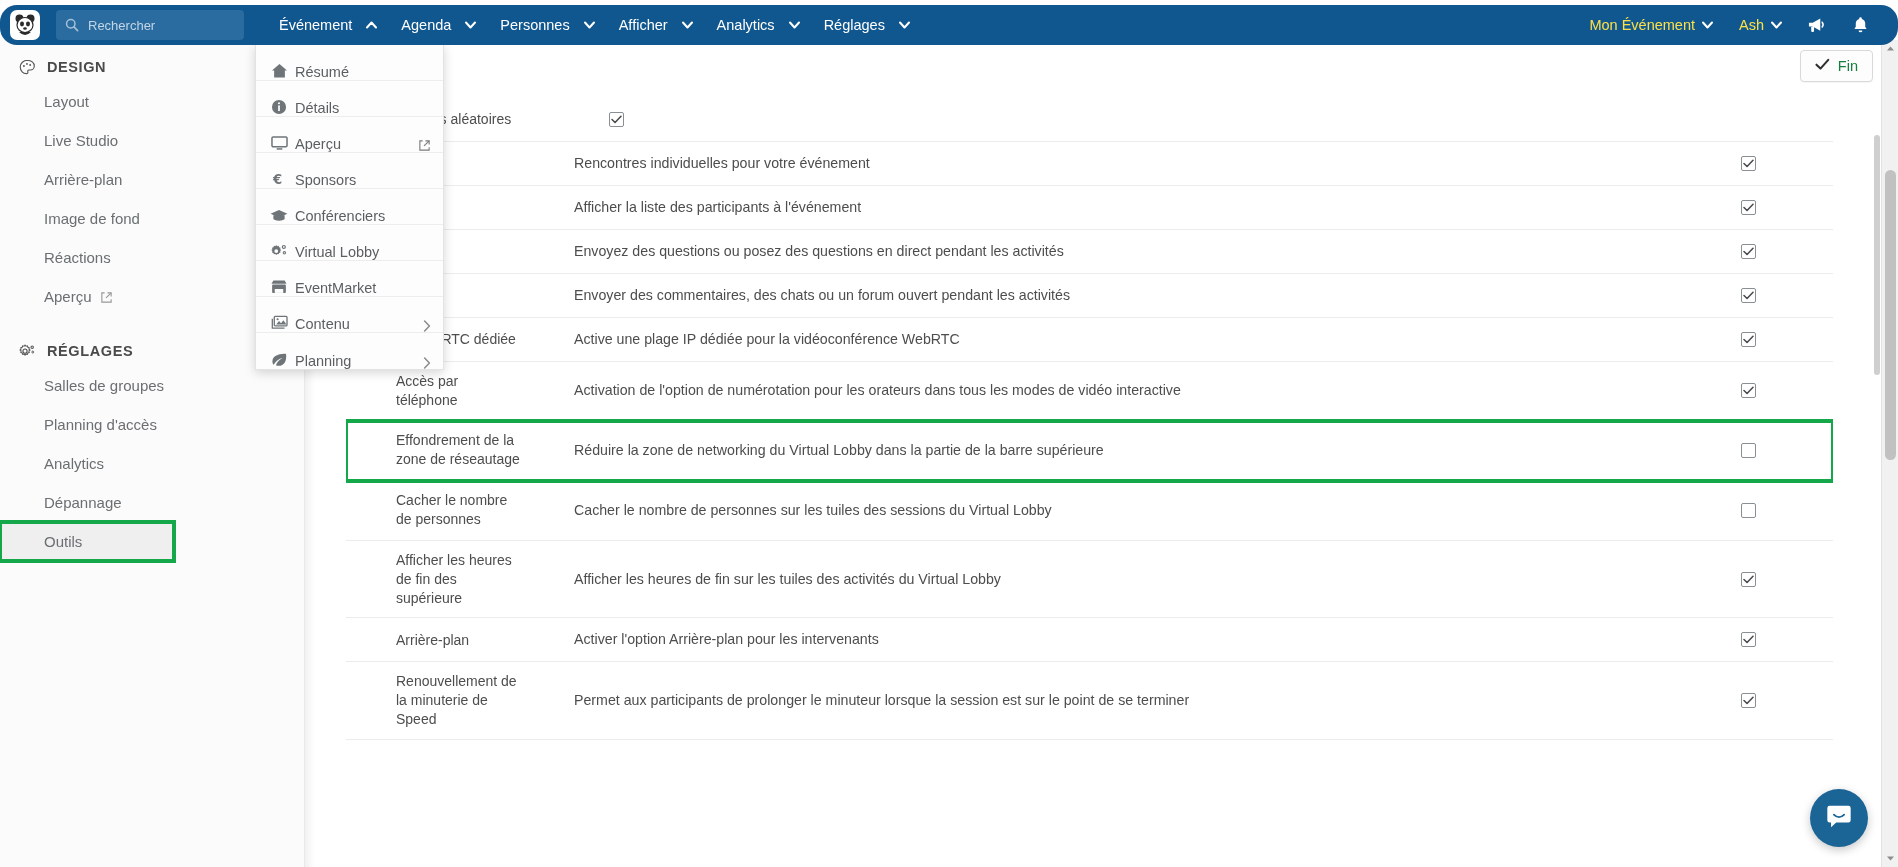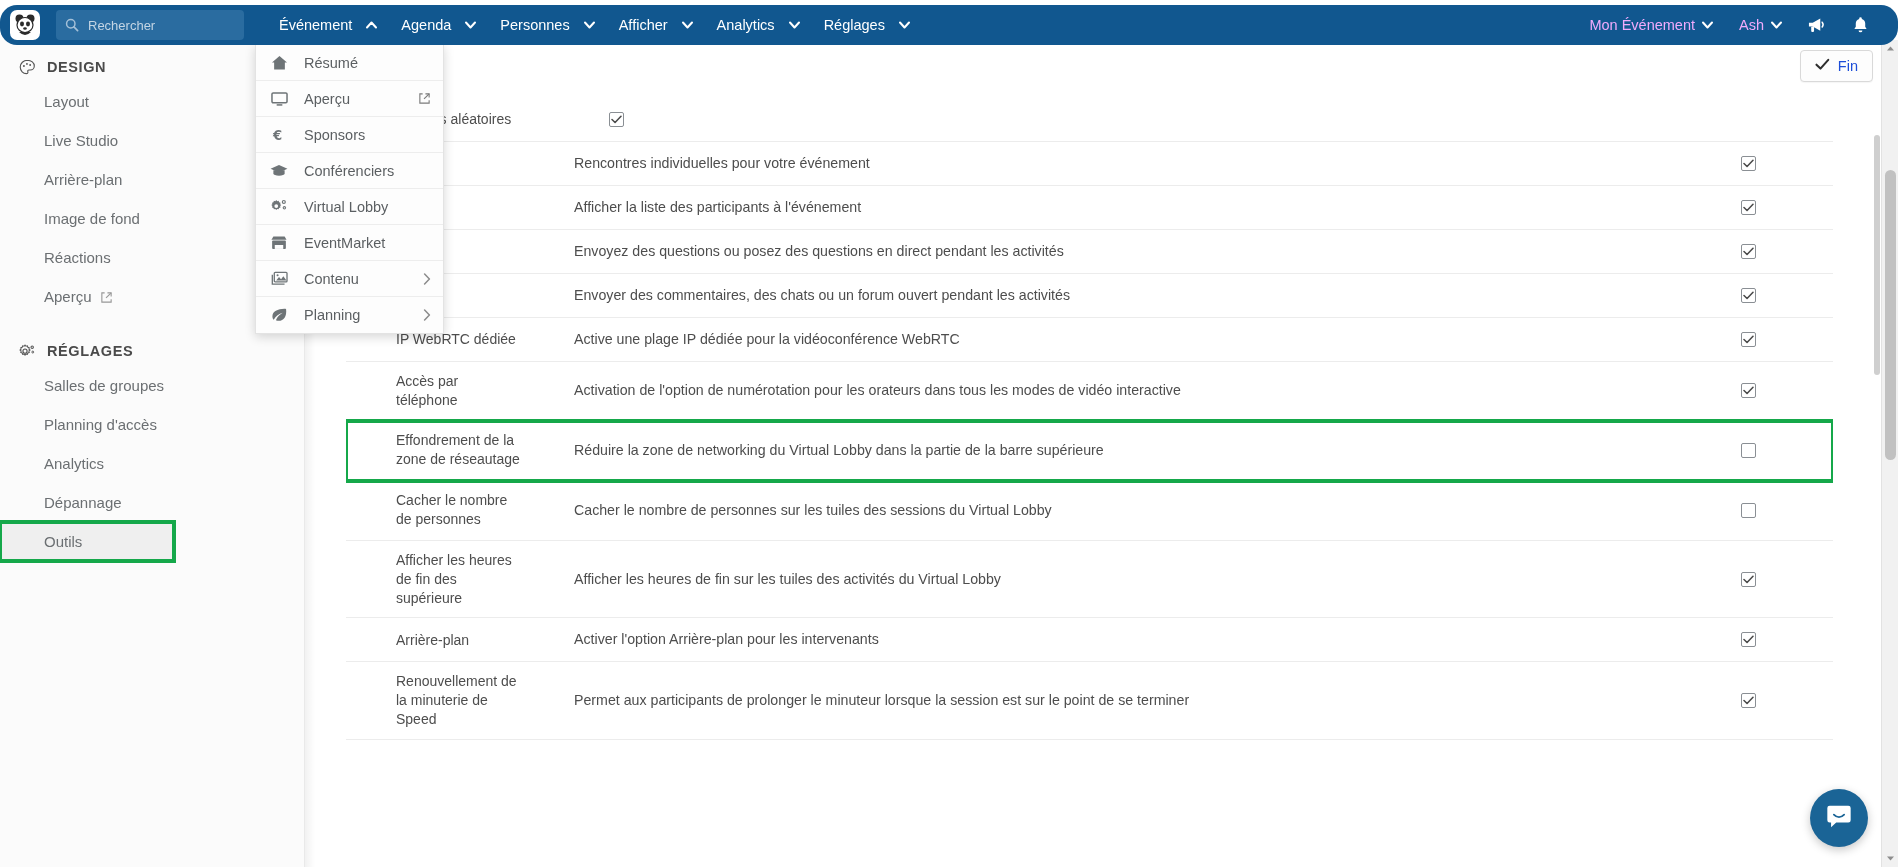--- a/index.html
+++ b/index.html
@@ -41,21 +41,21 @@
   .navmenu { display:flex; align-items:center; margin-left:22px; flex:0 0 auto; }
   .navitem {
     color:#ffffff; font-size:14.5px; padding:0 13px; height:40px;
     display:flex; align-items:center; gap:14px; cursor:pointer; white-space:nowrap;
   }
   .navitem.active { background: transparent; }
   .caret { display:inline-block; width:9px; height:9px; }
   .caret svg { display:block; }
 
   .topright { margin-left:auto; display:flex; align-items:center; padding-right:18px; gap:4px;}
-  .tr-item { color:#f0abfc; font-size:14.5px; padding:0 12px; height:40px;
+  .tr-item { color:#fde047; font-size:14.5px; padding:0 12px; height:40px;
              display:flex; align-items:center; gap:7px; cursor:pointer; white-space:nowrap;}
   .tr-icon { padding:0 11px; display:flex; align-items:center; cursor:pointer;}
 
   
   .sidebar {
     position:absolute; top:40px; left:0; width:305px; height:827px;
     background:#fbfbfb; border-right:1px solid #e9e9e9;
     z-index:20;
   }
   .sb-section {
@@ -83,21 +83,21 @@
     background:#ffffff;
   }
   .header-bar {
     position:relative; height:58px; width:100%; background:#fff;
   }
   .fin-btn {
     position:absolute; right:25px; top:10px;
     height:32px; min-width:72px; padding:0 14px;
     background:#fdfdfd; border:1px solid #d9d9d9; border-radius:4px;
     display:flex; align-items:center; justify-content:center; gap:8px;
-    font-size:14.5px; color:#1d4ed8; cursor:pointer;
+    font-size:14.5px; color:#15803d; cursor:pointer;
     box-shadow:0 1px 1px rgba(0,0,0,.04);
   }
 
   
   .table-area {
     position:absolute; top:58px; left:41px; width:1487px; height:769px;
     overflow:hidden;
   }
   .trow {
     display:flex; align-items:center; min-height:44px;
@@ -136,23 +136,23 @@
   }
   .dd-arrow {
     position:absolute; top:-9px; left:32px; width:18px; height:9px; overflow:hidden;
   }
   .dd-arrow::after {
     content:""; position:absolute; left:2px; top:3px; width:13px; height:13px;
     background:#fdfdfd; border-left:1px solid #e3e3e3; border-top:1px solid #e3e3e3;
     transform:rotate(45deg);
   }
   .dd-item {
-    display:flex; align-items:center; height:36px; padding:0 12px 0 14px;
+    display:flex; align-items:flex-end; height:36px; padding:0 12px 0 14px;
     border-bottom:1px solid #ededed; color:#5b5f62; font-size:14.5px;
-    cursor:pointer; gap:16px; position:relative;
+    cursor:pointer; gap:7px; position:relative;
   }
   .dd-item:last-child { border-bottom:none; }
   .dd-ic { width:18px; height:18px; display:flex; align-items:center; justify-content:center; color:#6e7477; flex:0 0 18px;}
   .dd-label { flex:1 1 auto; white-space:nowrap; }
   .dd-right { margin-left:auto; display:flex; align-items:center; color:#8b8b8b; }
 
   
   .vscroll-outer {
     position:absolute; right:0; top:40px; width:17px; height:827px; background:#f1f1f1;
     border-left:1px solid #e2e2e2; z-index:30;
@@ -535,20 +535,30 @@
 
     <div class="dd-item">
       <span class="dd-ic">
         <svg width="17" height="16" viewBox="0 0 18 17">
             <path d="M9 1 L17 8 h-2.3 v7.4 H3.3 V8 H1 z" fill="#6e7477"></path>
           </svg>
       </span>
       <span class="dd-label">Résumé</span>
     </div>
 
+    <div class="dd-item">
+      <span class="dd-ic">
+        <svg width="16" height="16" viewBox="0 0 17 17">
+            <circle cx="8.5" cy="8.5" r="7.5" fill="#6e7477"></circle>
+            <rect x="7.6" y="6.8" width="1.8" height="6" fill="#fff"></rect>
+            <circle cx="8.5" cy="4.6" r="1.1" fill="#fff"></circle>
+          </svg>
+      </span>
+      <span class="dd-label">Détails</span>
+    </div>
 
     <div class="dd-item">
       <span class="dd-ic">
         <svg width="17" height="16" viewBox="0 0 18 17">
             <rect x="1" y="2" width="16" height="10.5" rx="1.3" fill="none" stroke="#6e7477" stroke-width="1.6"></rect>
             <rect x="6" y="14" width="6" height="1.6" fill="#6e7477"></rect>
           </svg>
       </span>
       <span class="dd-label">Aperçu</span>
       <span class="dd-right">

